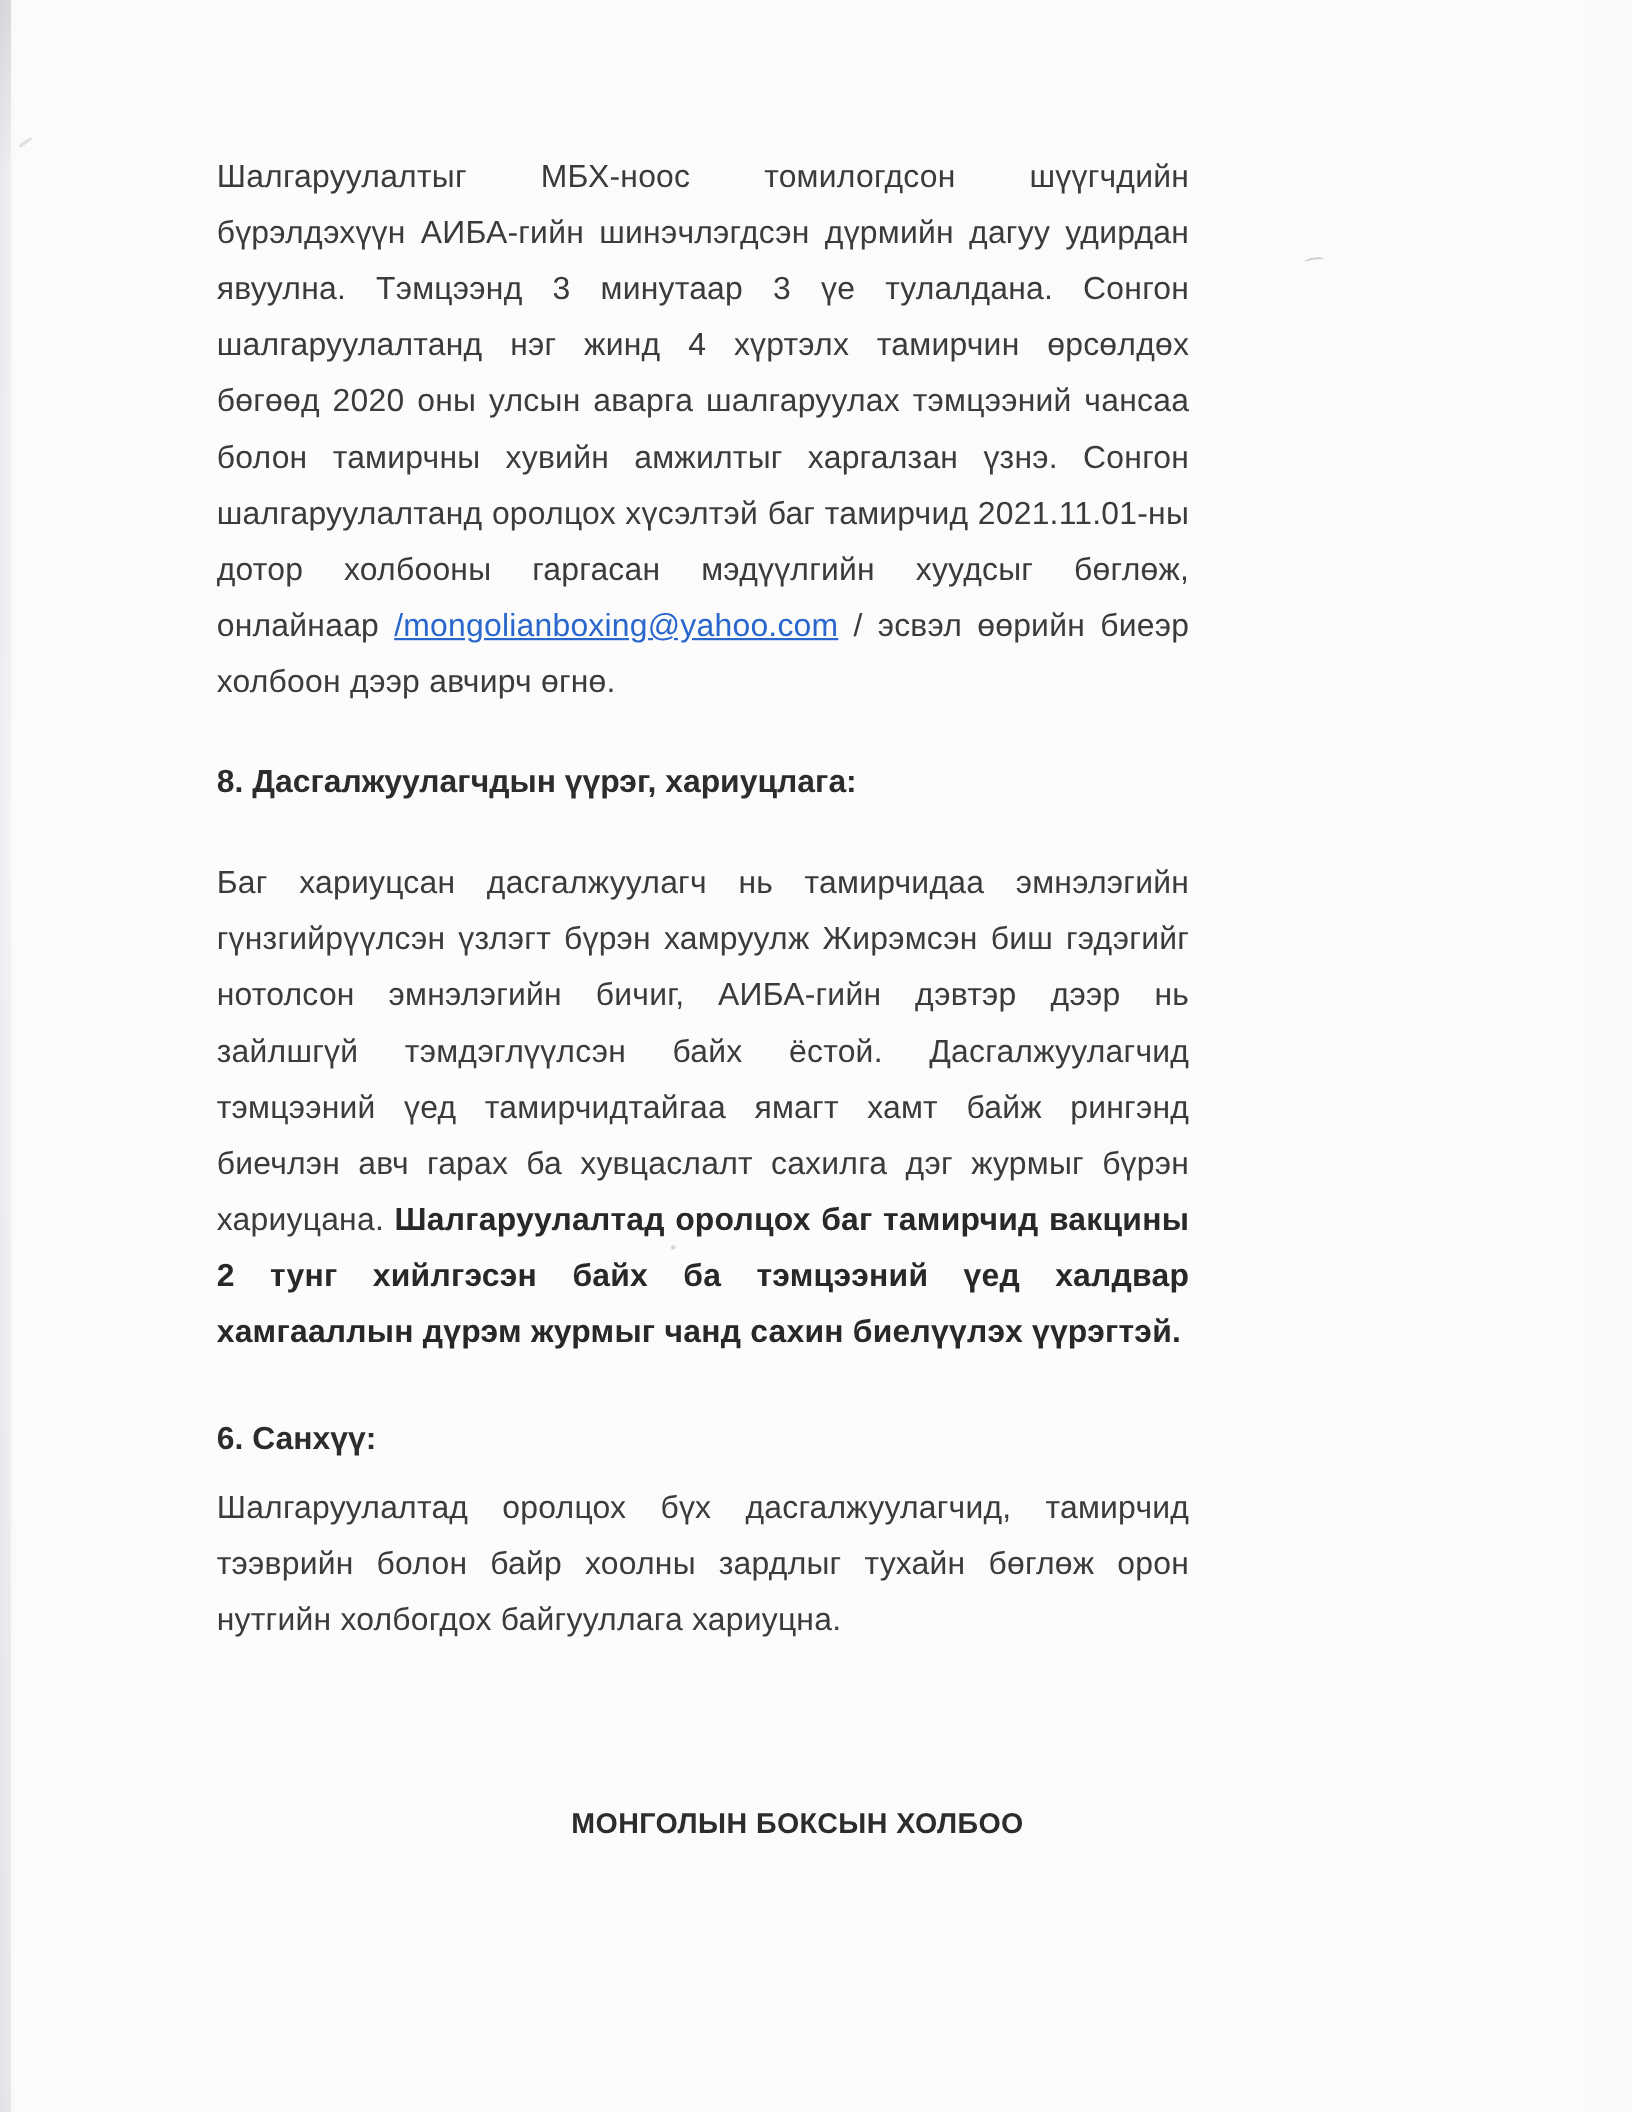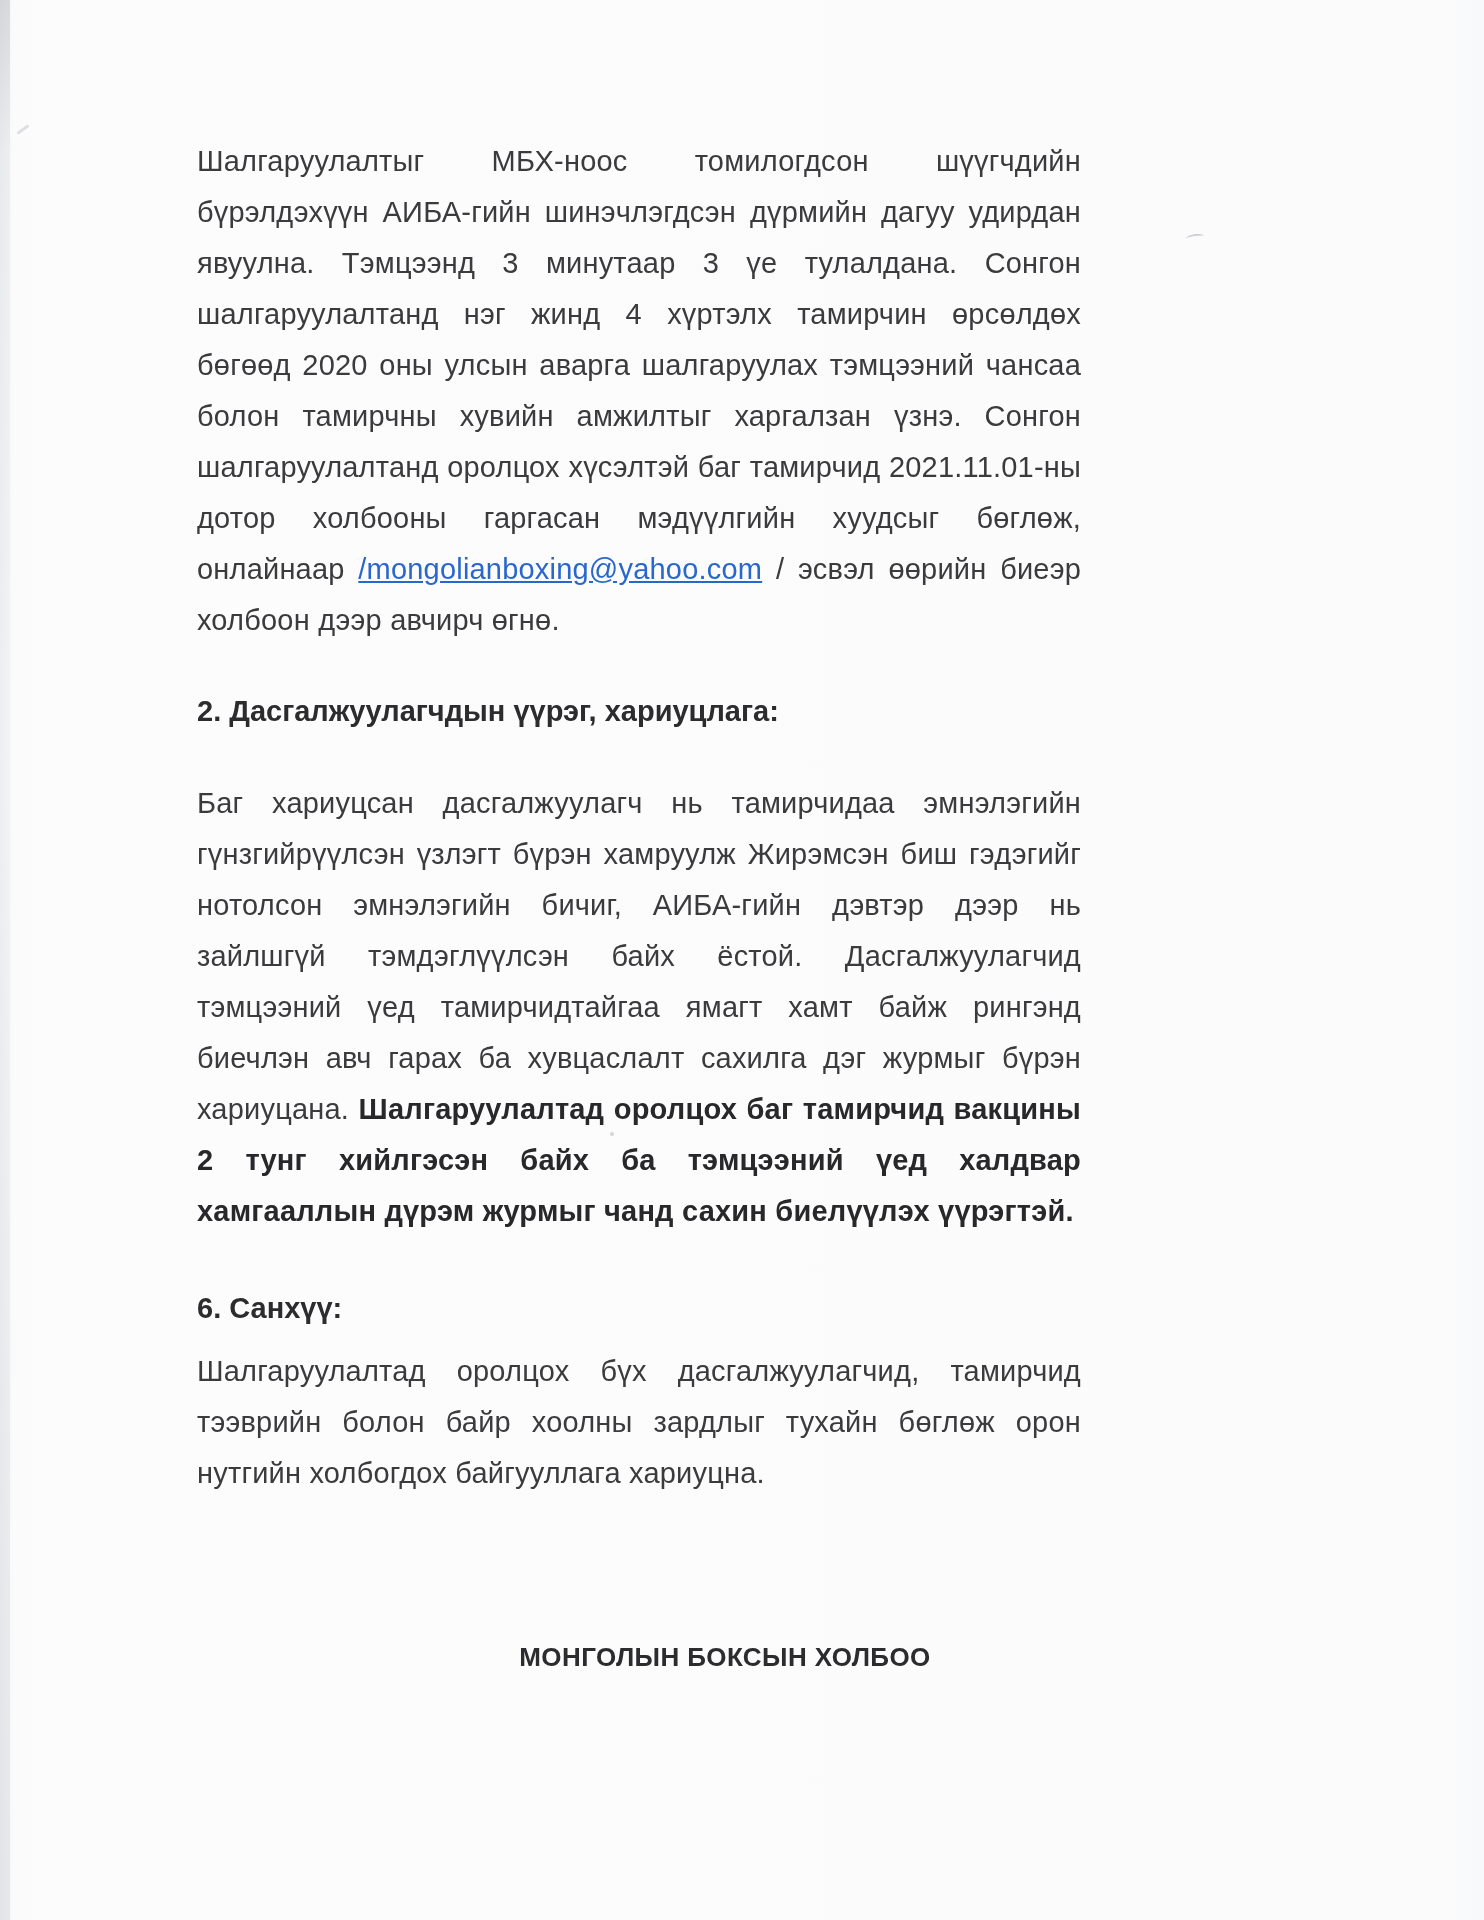--- a/index.html
+++ b/index.html
@@ -105,21 +105,21 @@
 <body>
 
 <div class="page">
 
   <div class="edge-shadow"></div>
 
   <div class="content">
 
     <p class="para"><span>Шалгаруулалтыг МБХ-ноос томилогдсон шүүгчдийн бүрэлдэхүүн АИБА-гийн шинэчлэгдсэн дүрмийн дагуу удирдан явуулна. Тэмцээнд 3 минутаар 3 үе тулалдана. Сонгон шалгаруулалтанд нэг жинд 4 хүртэлх тамирчин өрсөлдөх бөгөөд 2020 оны улсын аварга шалгаруулах тэмцээний чансаа болон тамирчны хувийн амжилтыг харгалзан үзнэ. Сонгон шалгаруулалтанд оролцох хүсэлтэй баг тамирчид 2021.11.01-ны дотор холбооны гаргасан мэдүүлгийн хуудсыг бөглөж, онлайнаар </span><a class="email-link">/mongolianboxing@yahoo.com</a><span> / эсвэл өөрийн биеэр холбоон дээр авчирч өгнө.</span></p>
 
-    <h3 class="heading heading-coaches">2. Дасгалжуулагчдын үүрэг, хариуцлага:</h3>
+    <h3 class="heading heading-coaches">8. Дасгалжуулагчдын үүрэг, хариуцлага:</h3>
 
     <p class="para"><span>Баг хариуцсан дасгалжуулагч нь тамирчидаа эмнэлэгийн гүнзгийрүүлсэн үзлэгт бүрэн хамруулж Жирэмсэн биш гэдэгийг нотолсон эмнэлэгийн бичиг, АИБА-гийн дэвтэр дээр нь зайлшгүй тэмдэглүүлсэн байх ёстой. Дасгалжуулагчид тэмцээний үед тамирчидтайгаа ямагт хамт байж рингэнд биечлэн авч гарах ба хувцаслалт сахилга дэг журмыг бүрэн хариуцана. </span><strong class="bold-run">Шалгаруулалтад оролцох баг тамирчид вакцины 2 тунг хийлгэсэн байх ба тэмцээний үед халдвар хамгааллын дүрэм журмыг чанд сахин биелүүлэх үүрэгтэй.</strong></p>
 
     <h3 class="heading heading-finance">6. Санхүү:</h3>
 
     <p class="para">Шалгаруулалтад оролцох бүх дасгалжуулагчид, тамирчид тээврийн болон байр хоолны зардлыг тухайн бөглөж орон нутгийн холбогдох байгууллага хариуцна.</p>
 
     <div class="footer-title">МОНГОЛЫН БОКСЫН ХОЛБОО</div>
 
   </div>

